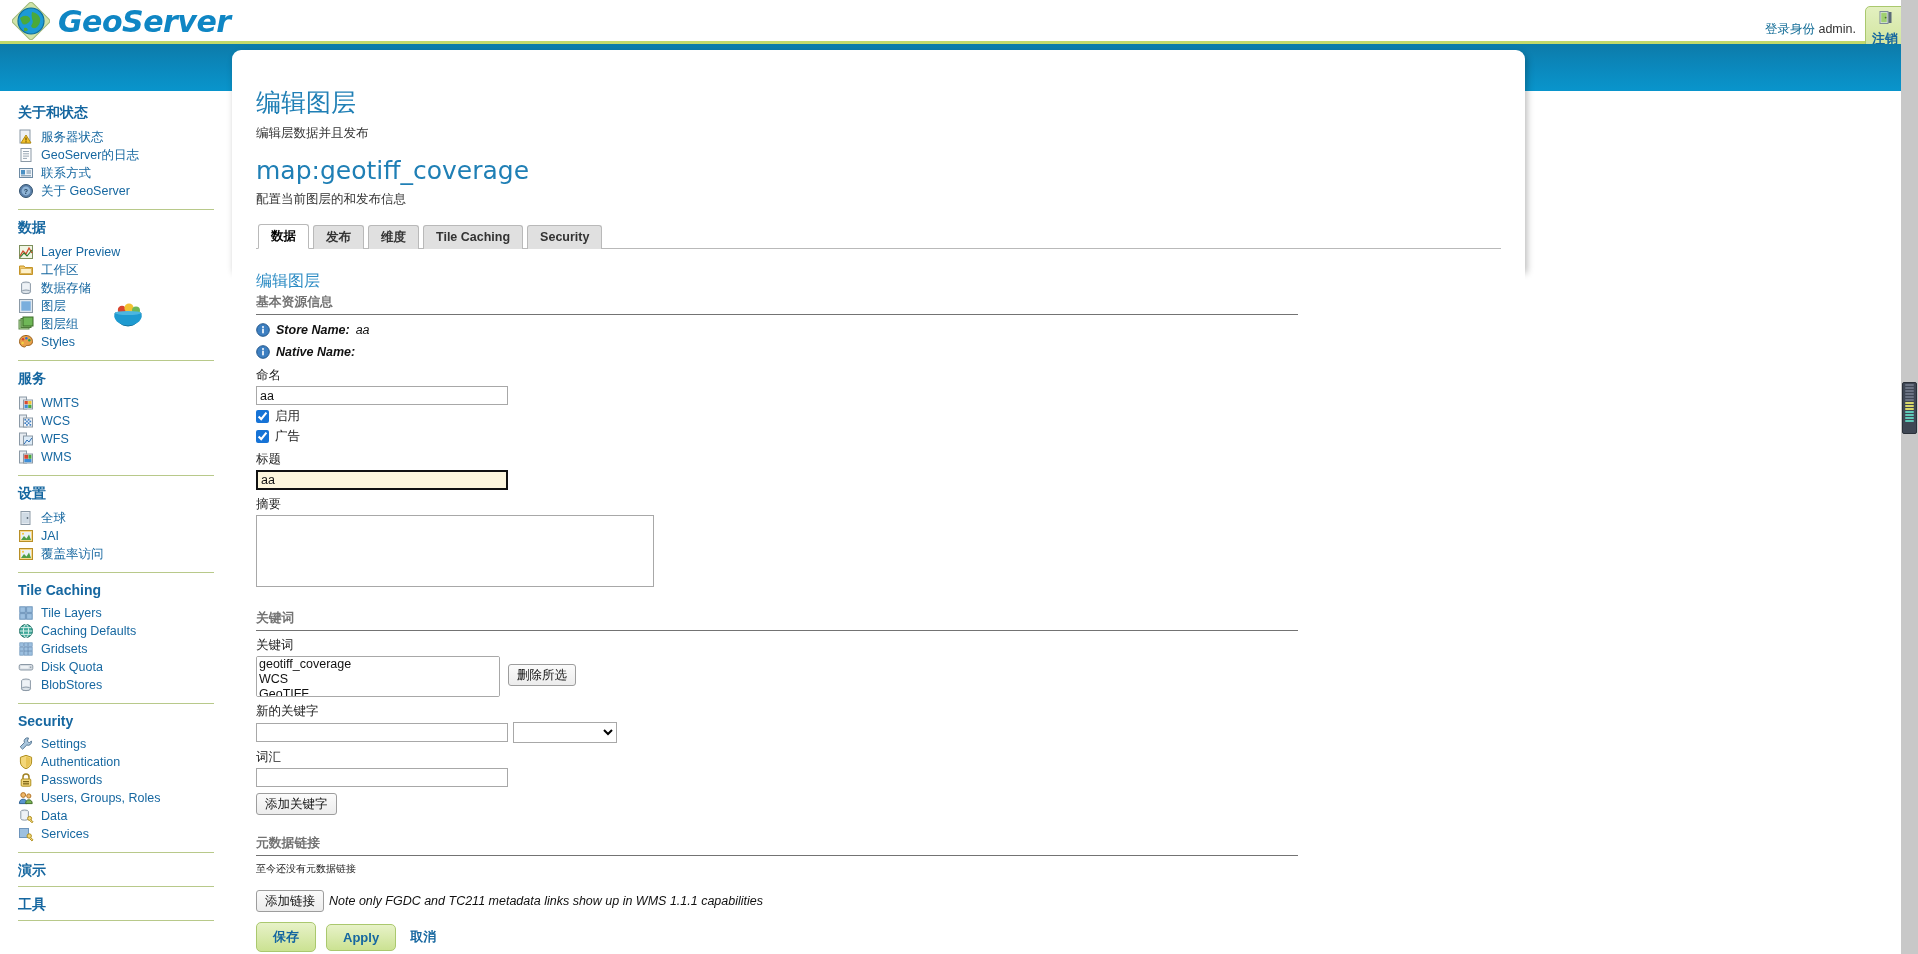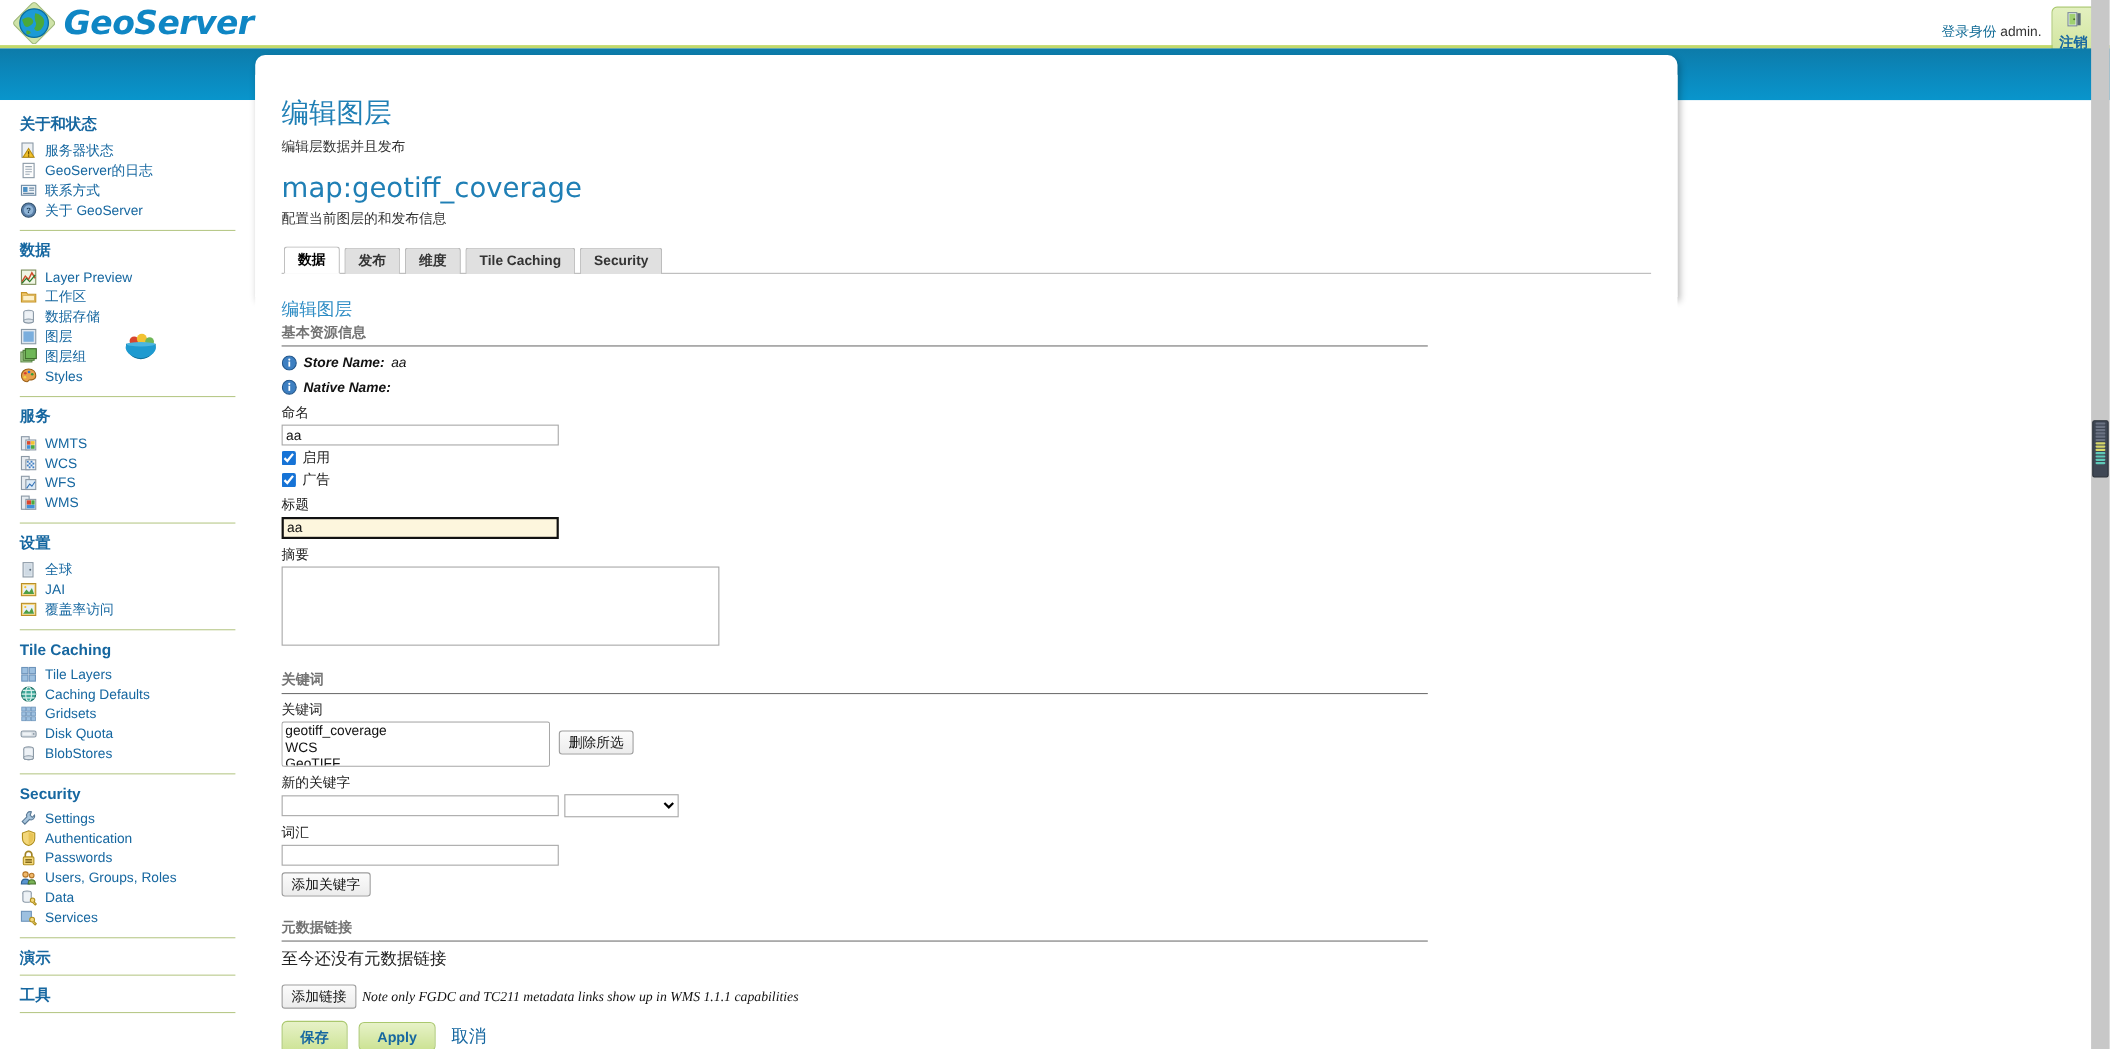--- a/index.html
+++ b/index.html
@@ -202,34 +202,34 @@
     line-height: 14px;
   }
   .inline-row { display: flex; align-items: center; gap: 5px; }
   select.vocab-sel {
     width: 104px; height: 21px;
     border: 1px solid #a8a8a8; background: #fff;
     font-size: 12.5px; font-family: "Liberation Sans", sans-serif;
   }
   .note-italic {
     font-style: italic; font-size: 12.5px; color: #111;
-    font-family: Liberation Serif, serif;
-  }
-  p.empty-note { font-size: 15px; color: #222; margin: 6px 0 14px 0; }
+    font-family: Liberation Sans, sans-serif;
+  }
+  p.empty-note { font-size: 10px; color: #222; margin: 6px 0 14px 0; }
 
   #action-bar { display: flex; align-items: center; gap: 10px; margin-top: 10px; }
   button.green-btn {
     background: linear-gradient(to bottom,#e7f2c8 0%, #cbe292 100%);
     border: 1px solid #aac86e; border-radius: 5px;
     font-size: 13px; font-weight: bold; color: #1667a0;
     font-family: "Liberation Sans", sans-serif;
     padding: 5px 16px; cursor: pointer;
   }
   a.cancel-link {
-    font-size: 16px; font-weight: normal; color: #1667a0;
+    font-size: 13px; font-weight: bold; color: #1667a0;
     text-decoration: none; cursor: pointer; padding: 5px 4px;
   }
 
   
   #scrollbar {
     position: absolute; right: 0; top: 0; width: 17px; height: 954px;
     background: #c8c8c8; z-index: 10;
   }
   #scroll-thumb {
     position: absolute; left: 1px; top: 382px; width: 15px; height: 52px;

